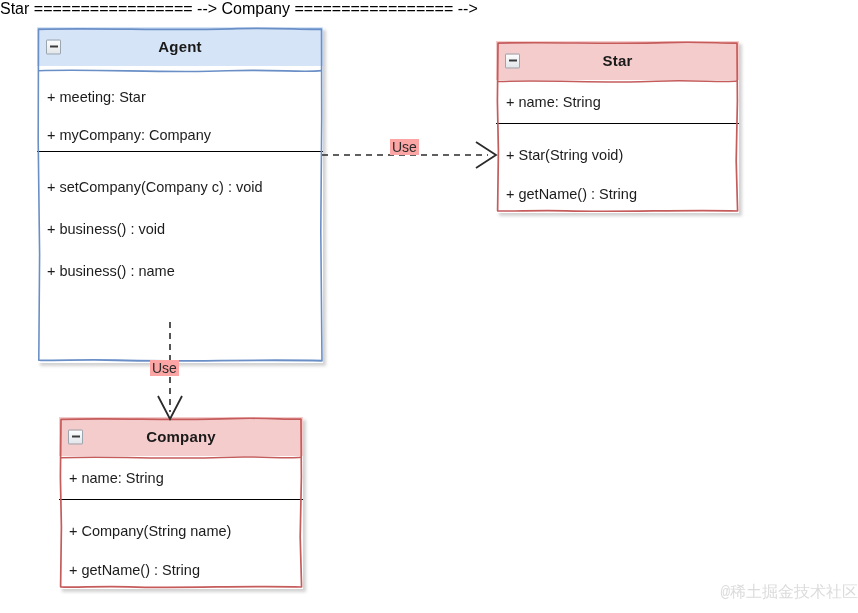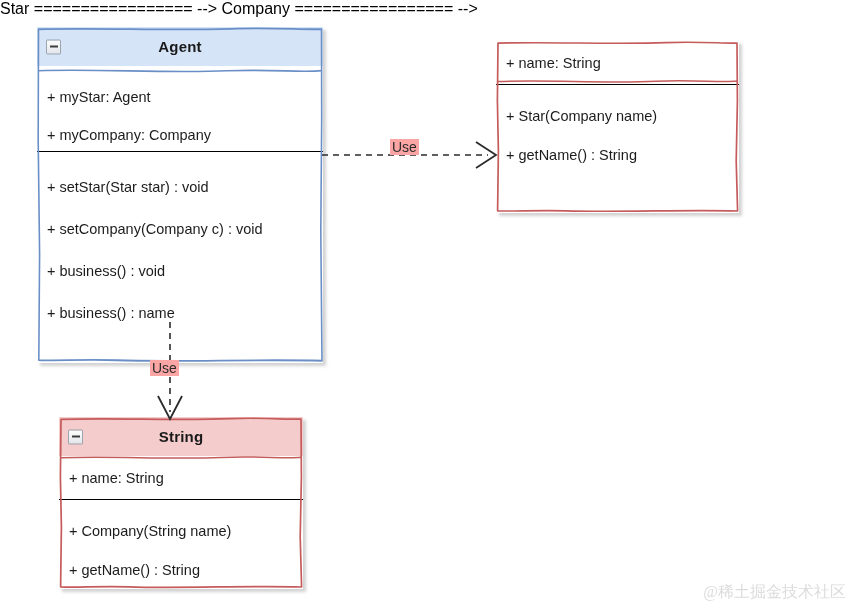--- a/index.html
+++ b/index.html
@@ -145,88 +145,93 @@
   #lbl-use-star { left: 390px; top: 139px; }
   #edge-use-company {
     left: 145px; top: 320px;
     width: 50px; height: 102px;
   }
   #lbl-use-company { left: 150px; top: 360px; }
 
   
   #watermark {
     position: absolute;
-    right: 12px;
+    right: 0;
     bottom: 10px;
     font-size: 16px;
     color: #dcdcdc;
-    font-family: Liberation Serif, serif;
+    font-family: Liberation Mono, monospace;
     white-space: nowrap;
     user-select: none;
   }
 </style>
 </head>
 <body>
 
 <div id="canvas">
 
   
   <div class="uml-class" id="cls-agent">
     <div class="uml-header">
       <div class="collapse-icon">
           <i></i>
         </div>
       <span class="uml-title">Agent</span>
     </div>
     <div class="uml-section attrs">
-      <div class="uml-row">+ myStar: Agent</div>
+      <div class="uml-row">+ meeting: Star</div>
       <div class="uml-row">+ myCompany: Company</div>
       <div class="sec-divider" style="bottom:0"></div>
     </div>
     <div class="uml-section ops">
-      <div class="uml-row">+ setStar(Star star) : void</div>
       <div class="uml-row">+ setCompany(Company c) : void</div>
       <div class="uml-row">+ business() : void</div>
       <div class="uml-row">+ business() : name</div>
     </div>
     <svg class="sketch-border" viewBox="0 0 286 296" preserveAspectRatio="none">
       <path d="M1.5,2 C60,0.5 140,3.5 200,1.5 C240,0.4 270,2.8 284.5,1.8
                L284.7,80 L283.8,180 L285,294
                C220,292.4 140,295.4 80,293.6 C45,292.6 18,294.4 1.8,293.4
                L2.6,200 L1.2,100 Z" fill="none" stroke="#6a8fc7" stroke-width="1.6" stroke-linejoin="round"></path>
       <path d="M1.6,38.5 C60,36.6 130,41 190,38.6 C235,36.9 265,40.4 284.6,38.4" fill="none" stroke="#6a8fc7" stroke-width="1.4"></path>
     </svg>
   </div>
 
   
   <div class="uml-class" id="cls-star">
+    <div class="uml-header">
+      <div class="collapse-icon">
+          <i></i>
+        </div>
+      <span class="uml-title">Star</span>
+    </div>
     <div class="uml-section attrs">
       <div class="uml-row">+ name: String</div>
       <div class="sec-divider" style="bottom:0"></div>
     </div>
     <div class="uml-section ops">
-      <div class="uml-row">+ Star(Company name)</div>
+      <div class="uml-row">+ Star(String void)</div>
       <div class="uml-row">+ getName() : String</div>
     </div>
     <svg class="sketch-border" viewBox="0 0 243 172" preserveAspectRatio="none">
       <path d="M2,2.2 C50,0.6 120,3.6 170,1.6 C205,0.3 228,2.6 241,2
                L241.4,60 L240.2,120 L241.6,170
                C190,168.6 120,171.4 70,169.8 C40,168.9 16,170.6 1.6,169.8
                L2.4,110 L1.4,60 Z" fill="none" stroke="#c55b5b" stroke-width="1.7" stroke-linejoin="round"></path>
       <path d="M1.8,40.5 C50,38.4 110,42.6 160,40.2 C198,38.4 224,41.8 241.2,40.1" fill="none" stroke="#c55b5b" stroke-width="1.5"></path>
     </svg>
   </div>
 
   
   <div class="uml-class" id="cls-company">
     <div class="uml-header">
       <div class="collapse-icon">
           <i></i>
         </div>
-      <span class="uml-title">String</span>
+      <span class="uml-title">Company</span>
     </div>
     <div class="uml-section attrs">
       <div class="uml-row">+ name: String</div>
       <div class="sec-divider" style="bottom:0"></div>
     </div>
     <div class="uml-section ops">
       <div class="uml-row">+ Company(String name)</div>
       <div class="uml-row">+ getName() : String</div>
     </div>
     <svg class="sketch-border" viewBox="0 0 244 172" preserveAspectRatio="none">

